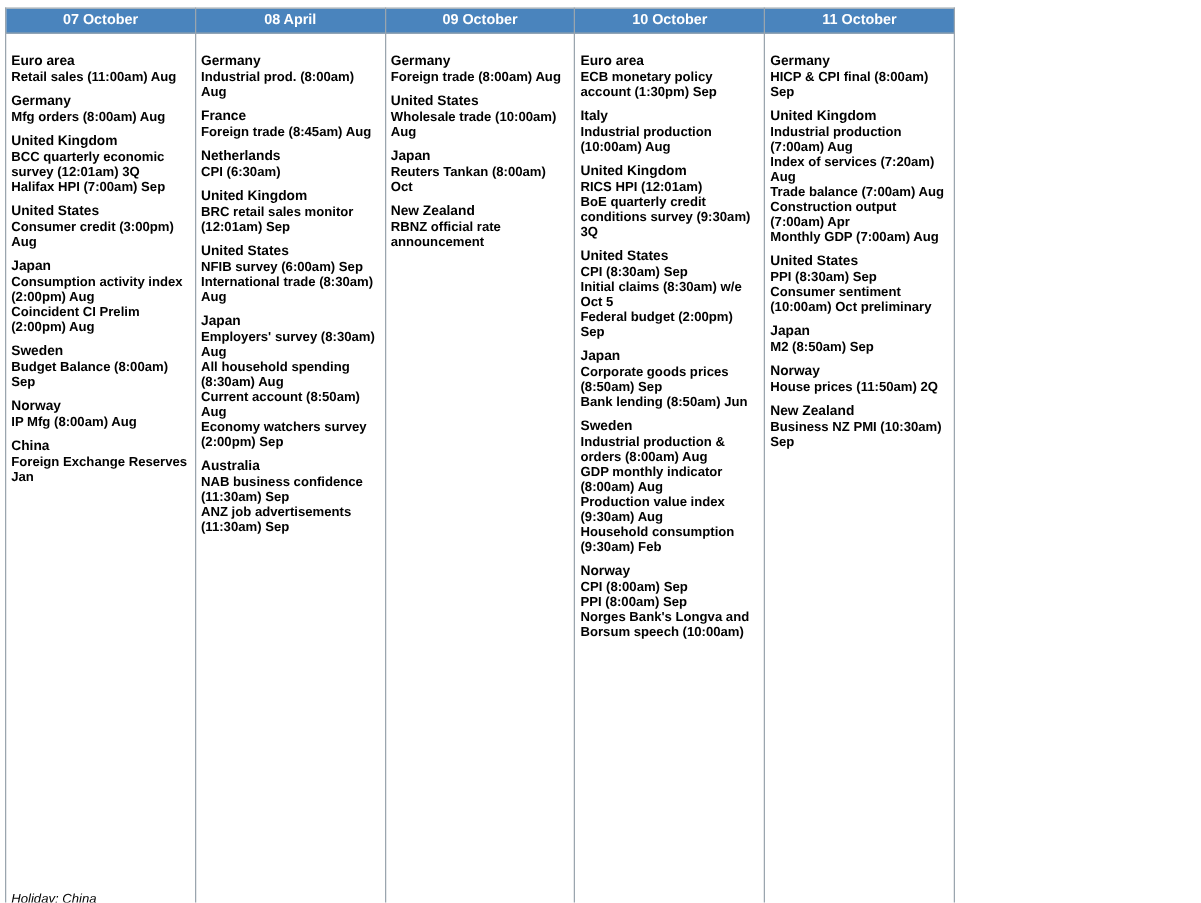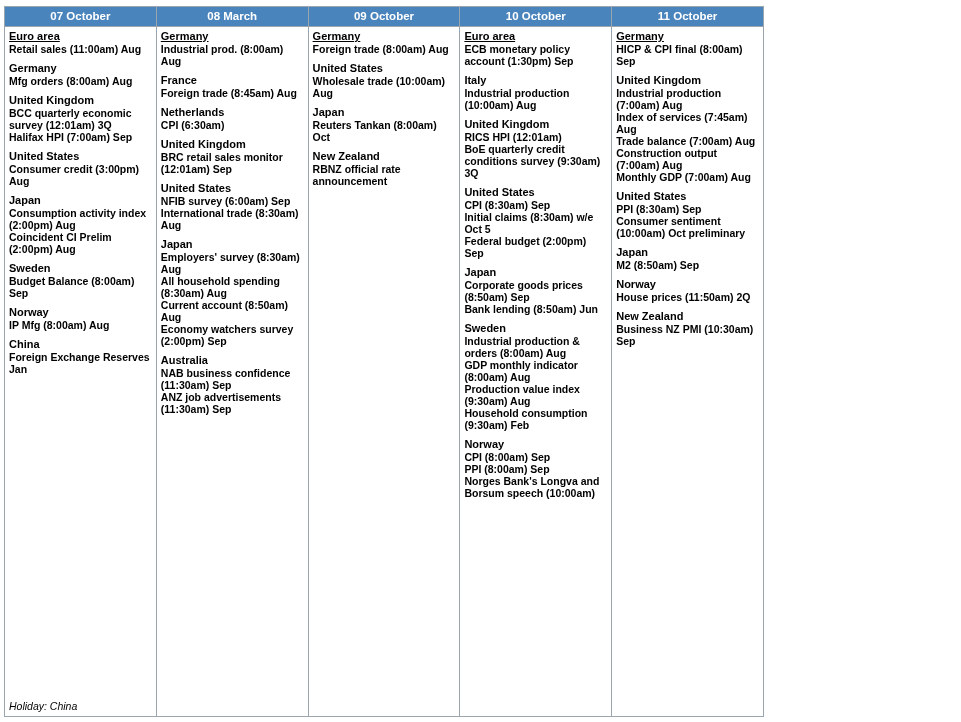--- a/index.html
+++ b/index.html
@@ -46,22 +46,21 @@
     position: relative;
     height: 684px;
   }
   .country {
     font-weight: bold;
     font-size: 11px;
     line-height: 13px;
     margin-top: 7px;
   }
   .country.first {
-    margin-top: 0;
-    text-decoration: underline;
+    margin-top: 13px;
   }
   .event {
     font-size: 10.5px;
     line-height: 12px;
     padding-left: 0px;
     font-weight: bold;
   }
   .holiday {
     position: absolute;
     bottom: 2px;
@@ -71,21 +70,21 @@
   }
 </style>
 </head>
 <body>
 
 <div class="calendar">
   <table class="cal">
     <thead>
       <tr>
         <th>07 October</th>
-        <th>08 March</th>
+        <th>08 April</th>
         <th>09 October</th>
         <th>10 October</th>
         <th>11 October</th>
       </tr>
     </thead>
     <tbody>
       <tr>
         <td class="daycol">
           <div class="cellinner">
             <div class="country first">Euro area</div>
@@ -198,23 +197,23 @@
           </div>
         </td>
 
         <td class="daycol">
           <div class="cellinner">
             <div class="country first">Germany</div>
             <div class="event">HICP &amp; CPI final (8:00am) Sep</div>
 
             <div class="country">United Kingdom</div>
             <div class="event">Industrial production (7:00am) Aug</div>
-            <div class="event">Index of services (7:45am) Aug</div>
+            <div class="event">Index of services (7:20am) Aug</div>
             <div class="event">Trade balance (7:00am) Aug</div>
-            <div class="event">Construction output (7:00am) Aug</div>
+            <div class="event">Construction output (7:00am) Apr</div>
             <div class="event">Monthly GDP (7:00am) Aug</div>
 
             <div class="country">United States</div>
             <div class="event">PPI (8:30am) Sep</div>
             <div class="event">Consumer sentiment (10:00am) Oct preliminary</div>
 
             <div class="country">Japan</div>
             <div class="event">M2 (8:50am) Sep</div>
 
             <div class="country">Norway</div>

